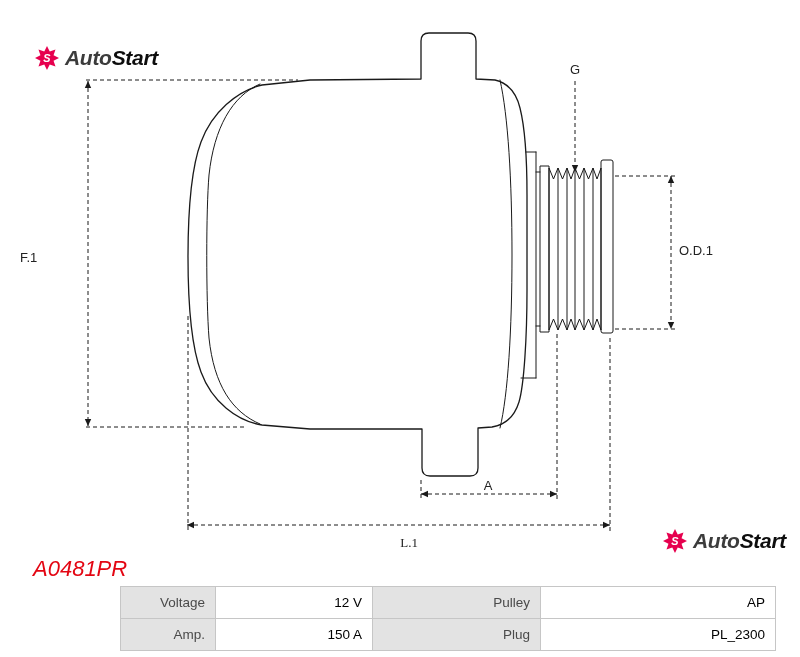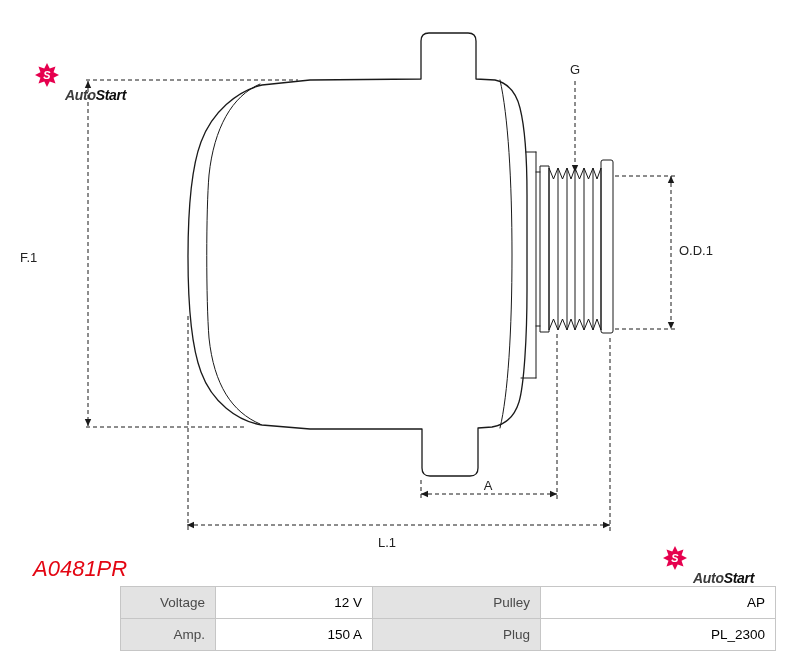--- a/index.html
+++ b/index.html
@@ -9,32 +9,32 @@
     font-family:"Liberation Sans",sans-serif;
     color:#1a1a1a;
   }
   .page{position:absolute;inset:0;}
 
   
   .logo{position:absolute;display:flex;align-items:center;gap:6px;}
   .logo-tl{left:35px;top:46px;}
   .logo-br{left:663px;top:529px;}
   .logo-icon{width:24px;height:24px;color:var(--accent-icon,#e6004e);flex:0 0 auto;}
-  .logo-text{font-style:italic;font-size:14px;letter-spacing:-0.3px;white-space:nowrap;margin-top:41px;}
+  .logo-text{font-style:italic;font-size:21px;letter-spacing:-0.3px;white-space:nowrap;}
   .logo-auto{color:#3c3c3c;font-weight:600;}
   .logo-start{color:#0d0d0d;font-weight:800;}
 
   
   svg.drawing{position:absolute;left:0;top:0;color:var(--line,#1a1a1a);}
   .dim-label{position:absolute;font-size:13px;color:#222;white-space:nowrap;}
   #dim-f1{left:20px;top:250px;}
   #dim-g{left:564px;top:62px;width:22px;text-align:center;}
   #dim-od1{left:679px;top:243px;}
   #dim-a{left:468px;top:478px;width:40px;text-align:center;}
-  #dim-l1{left:378px;top:535px;width:40px;text-align:left;}
+  #dim-l1{left:378px;top:535px;width:40px;text-align:right;font-family:Liberation Serif, serif;}
 
   
   #part-number{
     position:absolute;left:33px;top:556px;
     font-size:22px;color:var(--part-number,#e30613);font-style:italic;
   }
 
   
   table.specs{
     position:absolute;left:120px;top:586px;width:655px;

